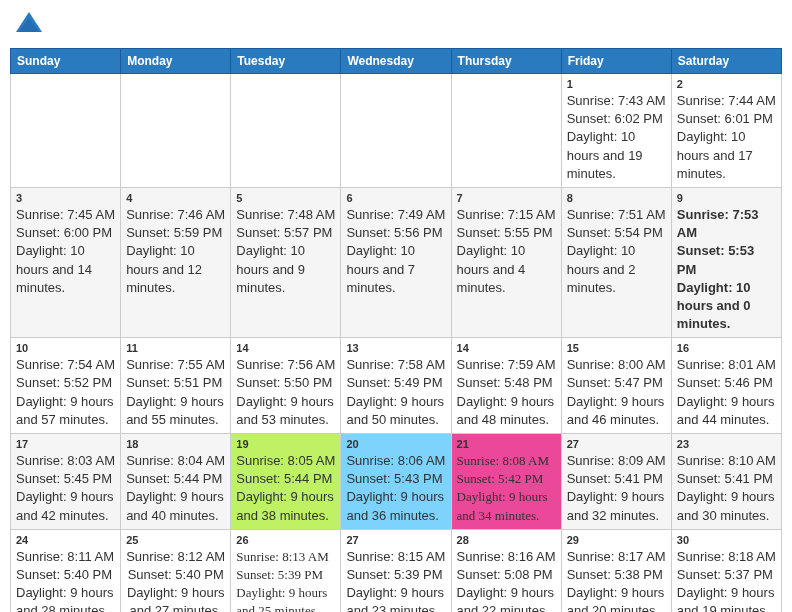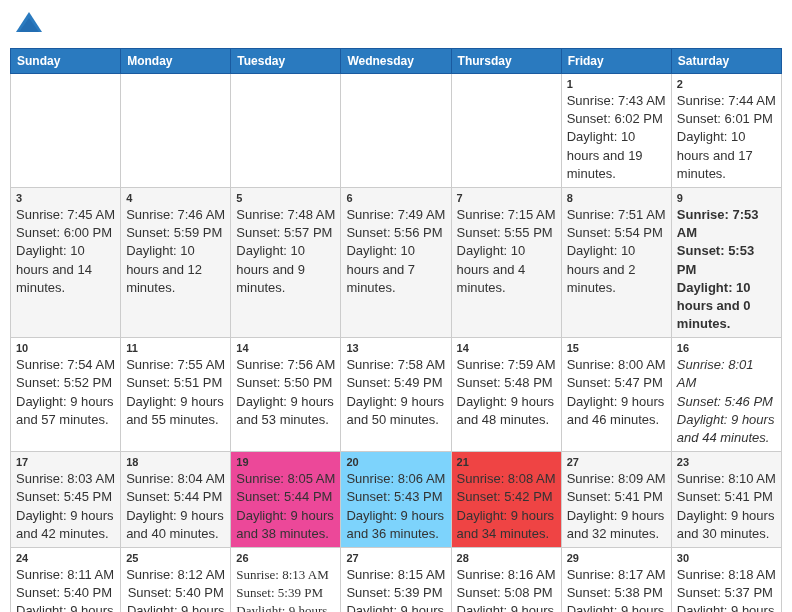--- a/index.html
+++ b/index.html
@@ -215,53 +215,53 @@
 Daylight: 9 hours and 48 minutes.</div>
         </td>
         <td>
           <div class="day-num">15</div>
           <div class="day-info" style="white-space: pre-line;">Sunrise: 8:00 AM
 Sunset: 5:47 PM
 Daylight: 9 hours and 46 minutes.</div>
         </td>
         <td>
           <div class="day-num">16</div>
-          <div class="day-info" style="white-space: pre-line; font-style: italic;">Sunrise: 8:01 AM
+          <div class="day-info" style="white-space: pre-line;">Sunrise: 8:01 AM
 Sunset: 5:46 PM
 Daylight: 9 hours and 44 minutes.</div>
         </td>
       </tr>
       <tr>
         <td style="background: rgb(245, 245, 245);">
           <div class="day-num">17</div>
           <div class="day-info" style="white-space: pre-line;">Sunrise: 8:03 AM
 Sunset: 5:45 PM
 Daylight: 9 hours and 42 minutes.</div>
         </td>
         <td style="background: rgb(245, 245, 245);">
           <div class="day-num">18</div>
           <div class="day-info" style="white-space: pre-line;">Sunrise: 8:04 AM
 Sunset: 5:44 PM
 Daylight: 9 hours and 40 minutes.</div>
         </td>
-        <td style="background: #ec4899;">
+        <td style="background: #bef264;">
           <div class="day-num">19</div>
           <div class="day-info" style="white-space: pre-line;">Sunrise: 8:05 AM
 Sunset: 5:44 PM
 Daylight: 9 hours and 38 minutes.</div>
         </td>
         <td style="background: #7dd3fc;">
           <div class="day-num">20</div>
           <div class="day-info" style="white-space: pre-line;">Sunrise: 8:06 AM
 Sunset: 5:43 PM
 Daylight: 9 hours and 36 minutes.</div>
         </td>
-        <td style="background: #ef4444;">
+        <td style="background: #ec4899;">
           <div class="day-num">21</div>
-          <div class="day-info" style="white-space: pre-line;">Sunrise: 8:08 AM
+          <div class="day-info" style="white-space: pre-line; font-family: Liberation Serif, serif;">Sunrise: 8:08 AM
 Sunset: 5:42 PM
 Daylight: 9 hours and 34 minutes.</div>
         </td>
         <td style="background: rgb(245, 245, 245);">
           <div class="day-num">27</div>
           <div class="day-info" style="white-space: pre-line;">Sunrise: 8:09 AM
 Sunset: 5:41 PM
 Daylight: 9 hours and 32 minutes.</div>
         </td>
         <td style="background: rgb(245, 245, 245);">

